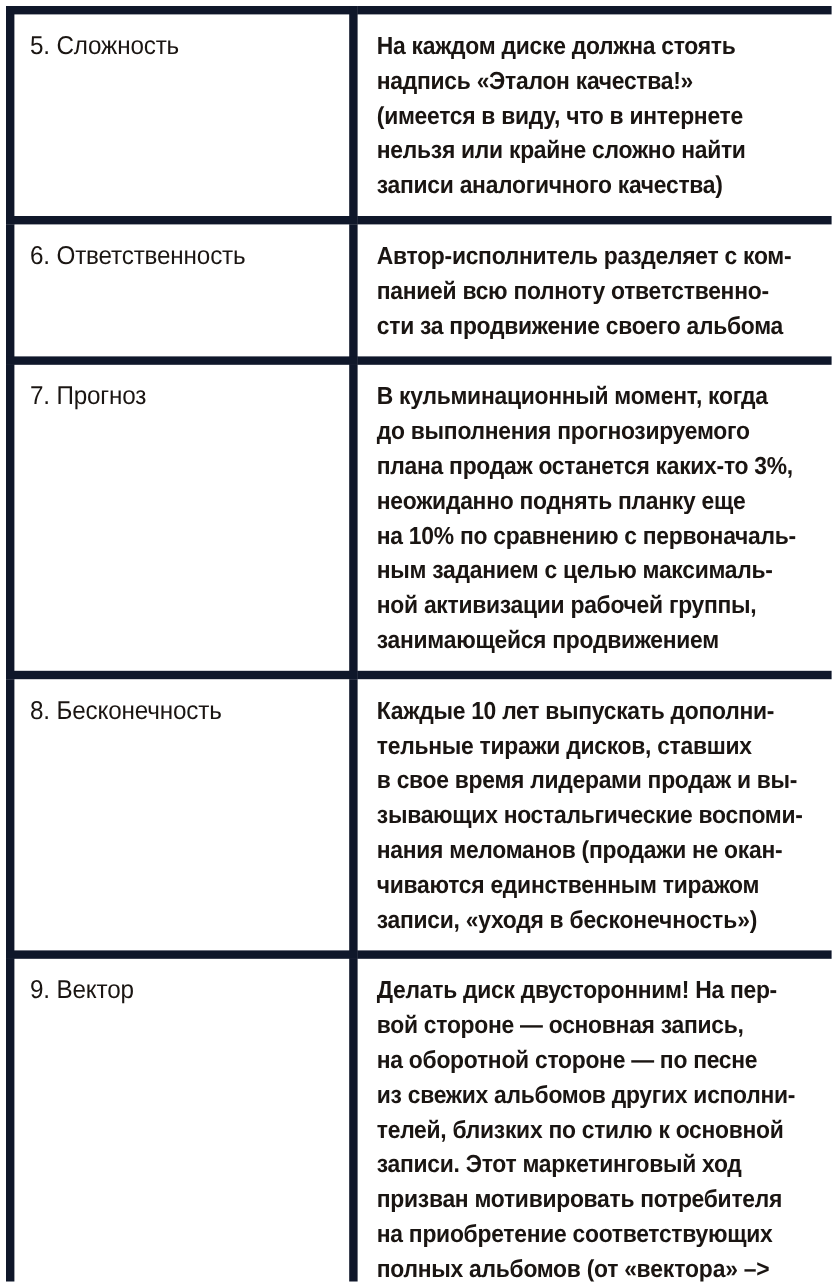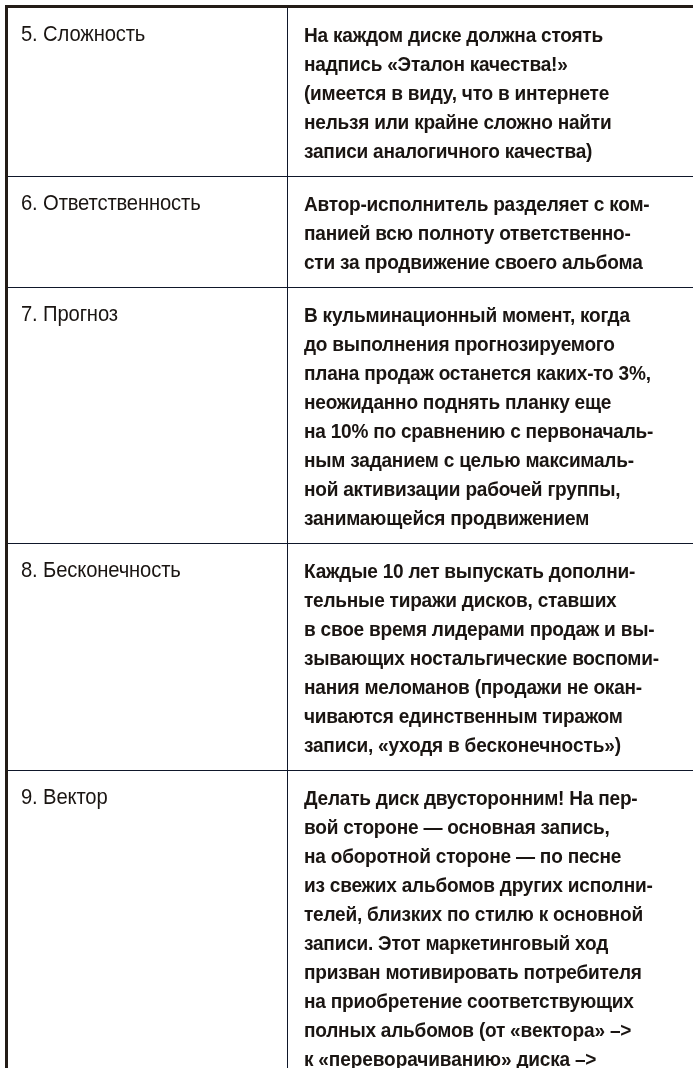--- a/index.html
+++ b/index.html
@@ -25,21 +25,21 @@
   }
 
   table.spec-table {
     width: 676px;
     border-collapse: collapse;
     table-layout: fixed;
     border: 3px solid #231c17;
   }
 
   table.spec-table tr.spec-row > td {
-    border: 1px solid #0f172a;
+    border: 7px solid #0f172a;
     vertical-align: top;
     background: #ffffff;
   }
 
   
   td.label-cell {
     width: 258px;
     padding: 13px 8px 10px 13px;
   }
   .label-text {

